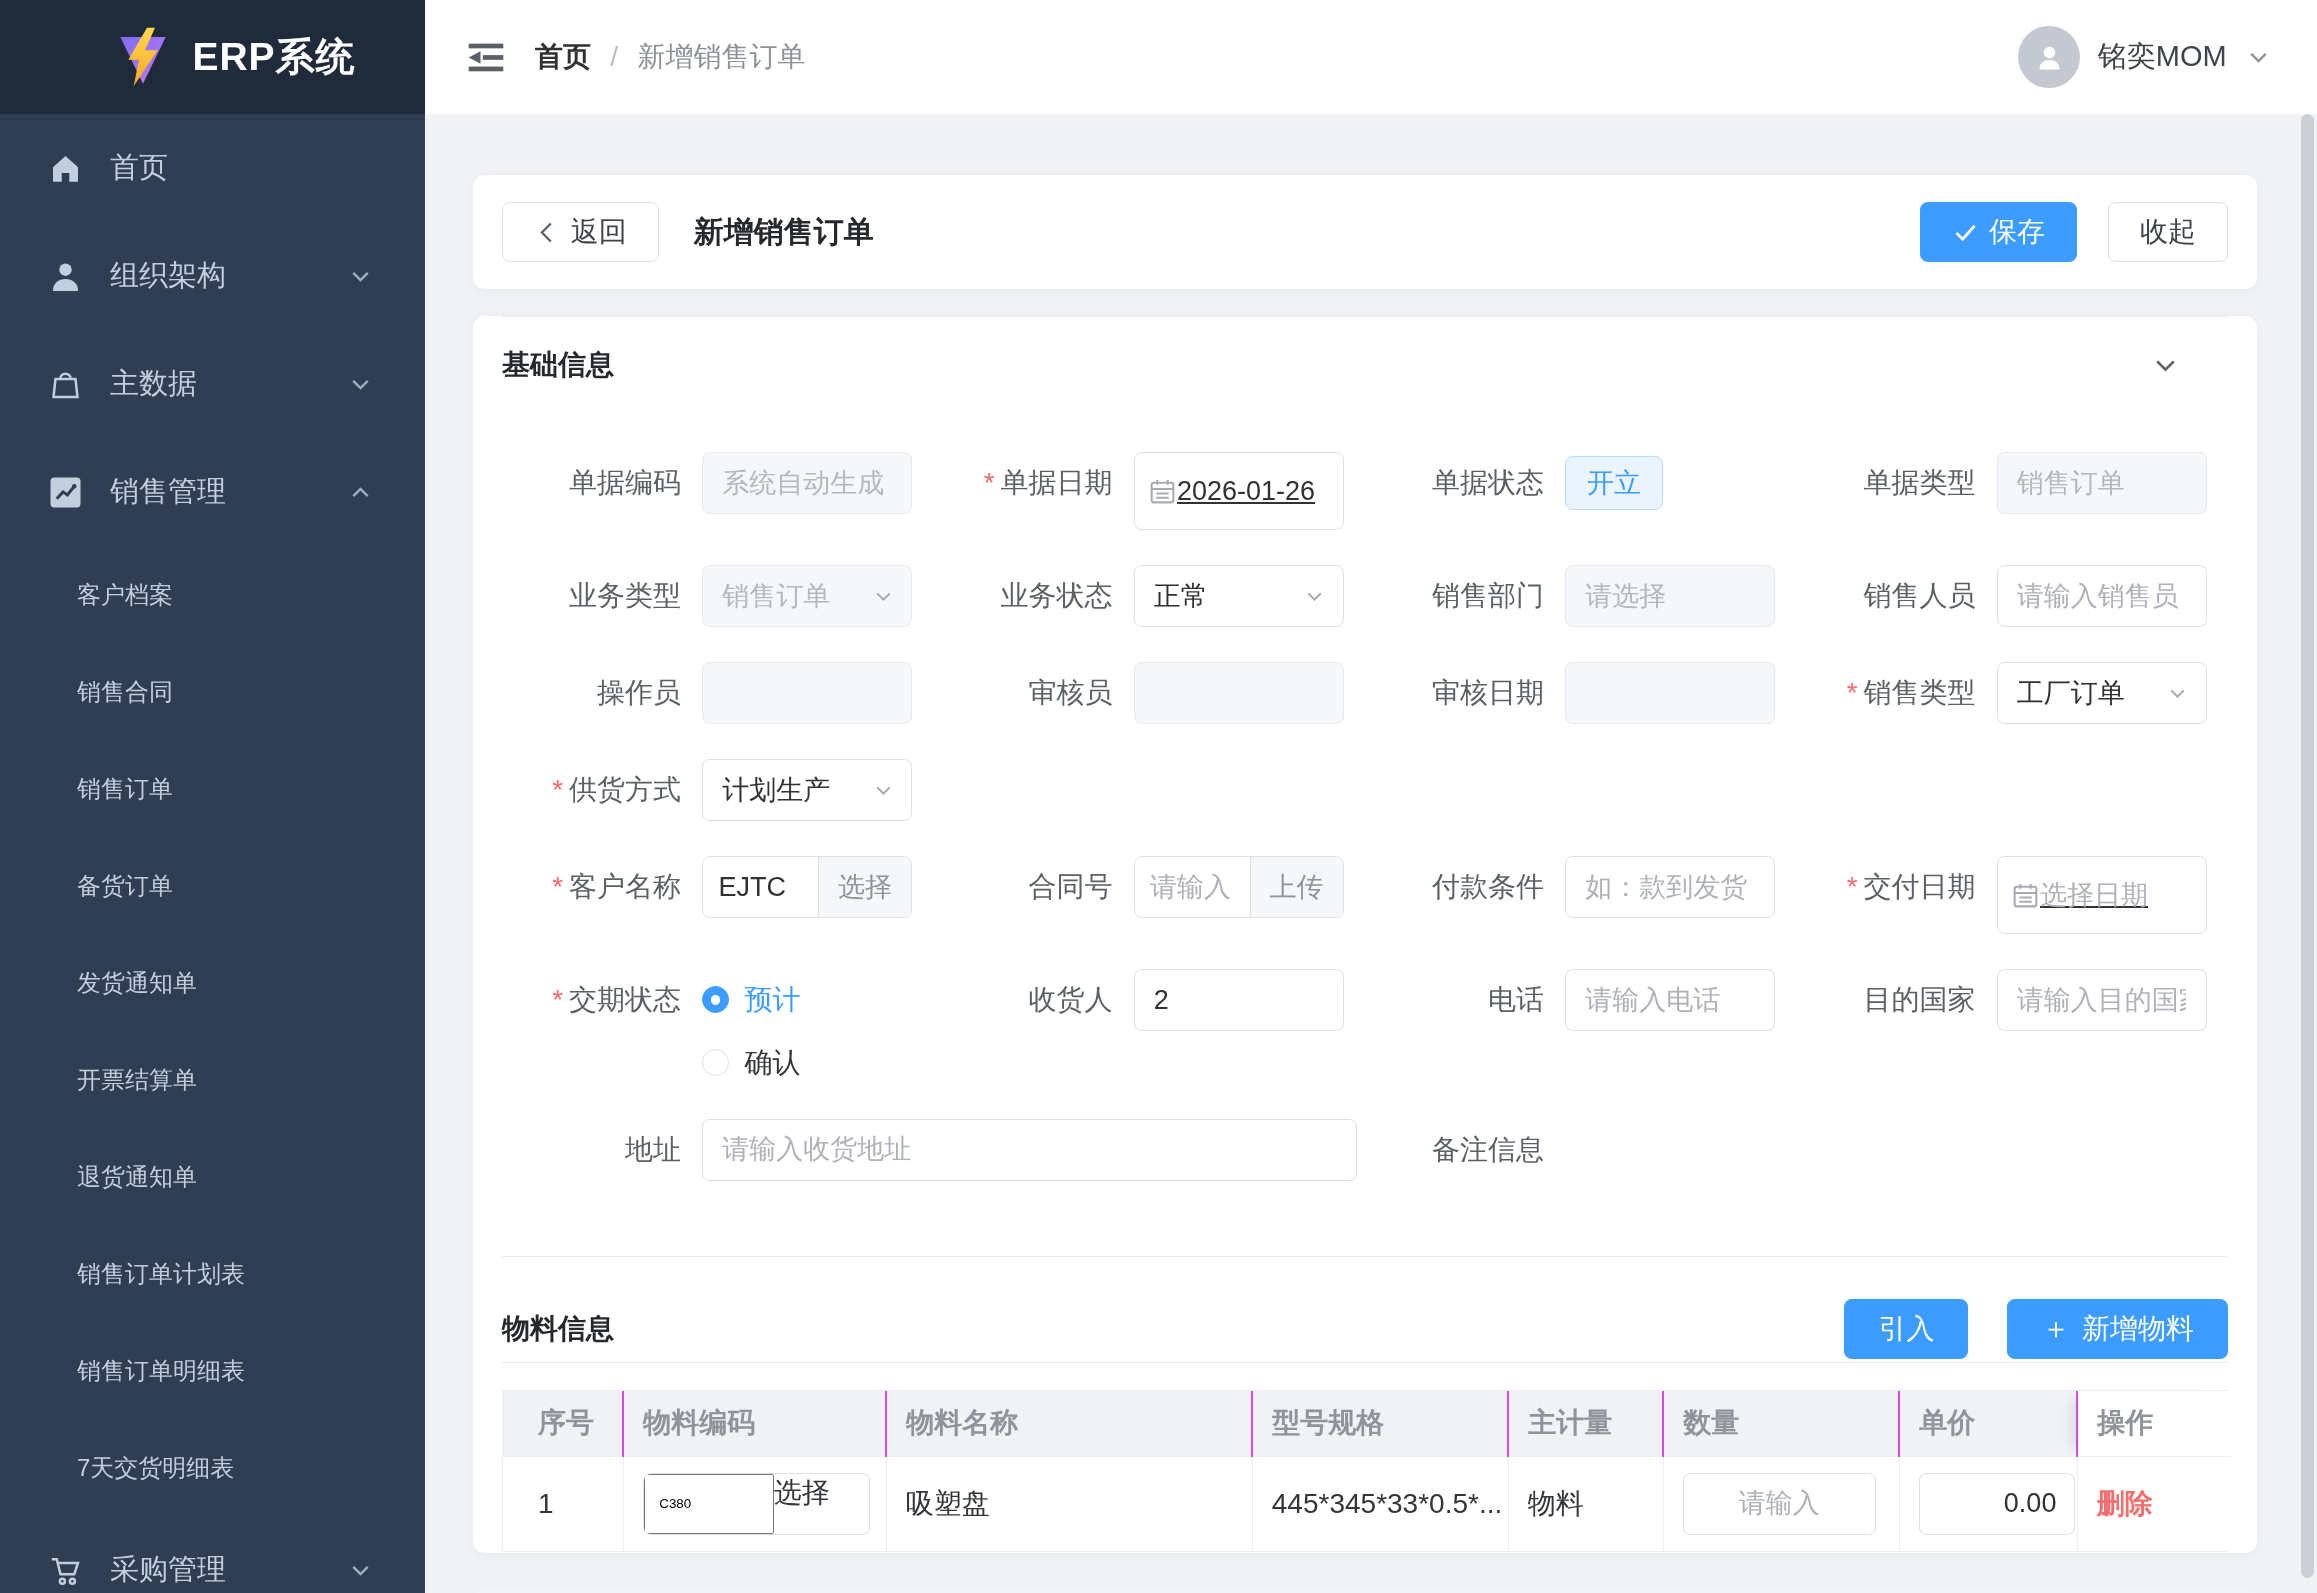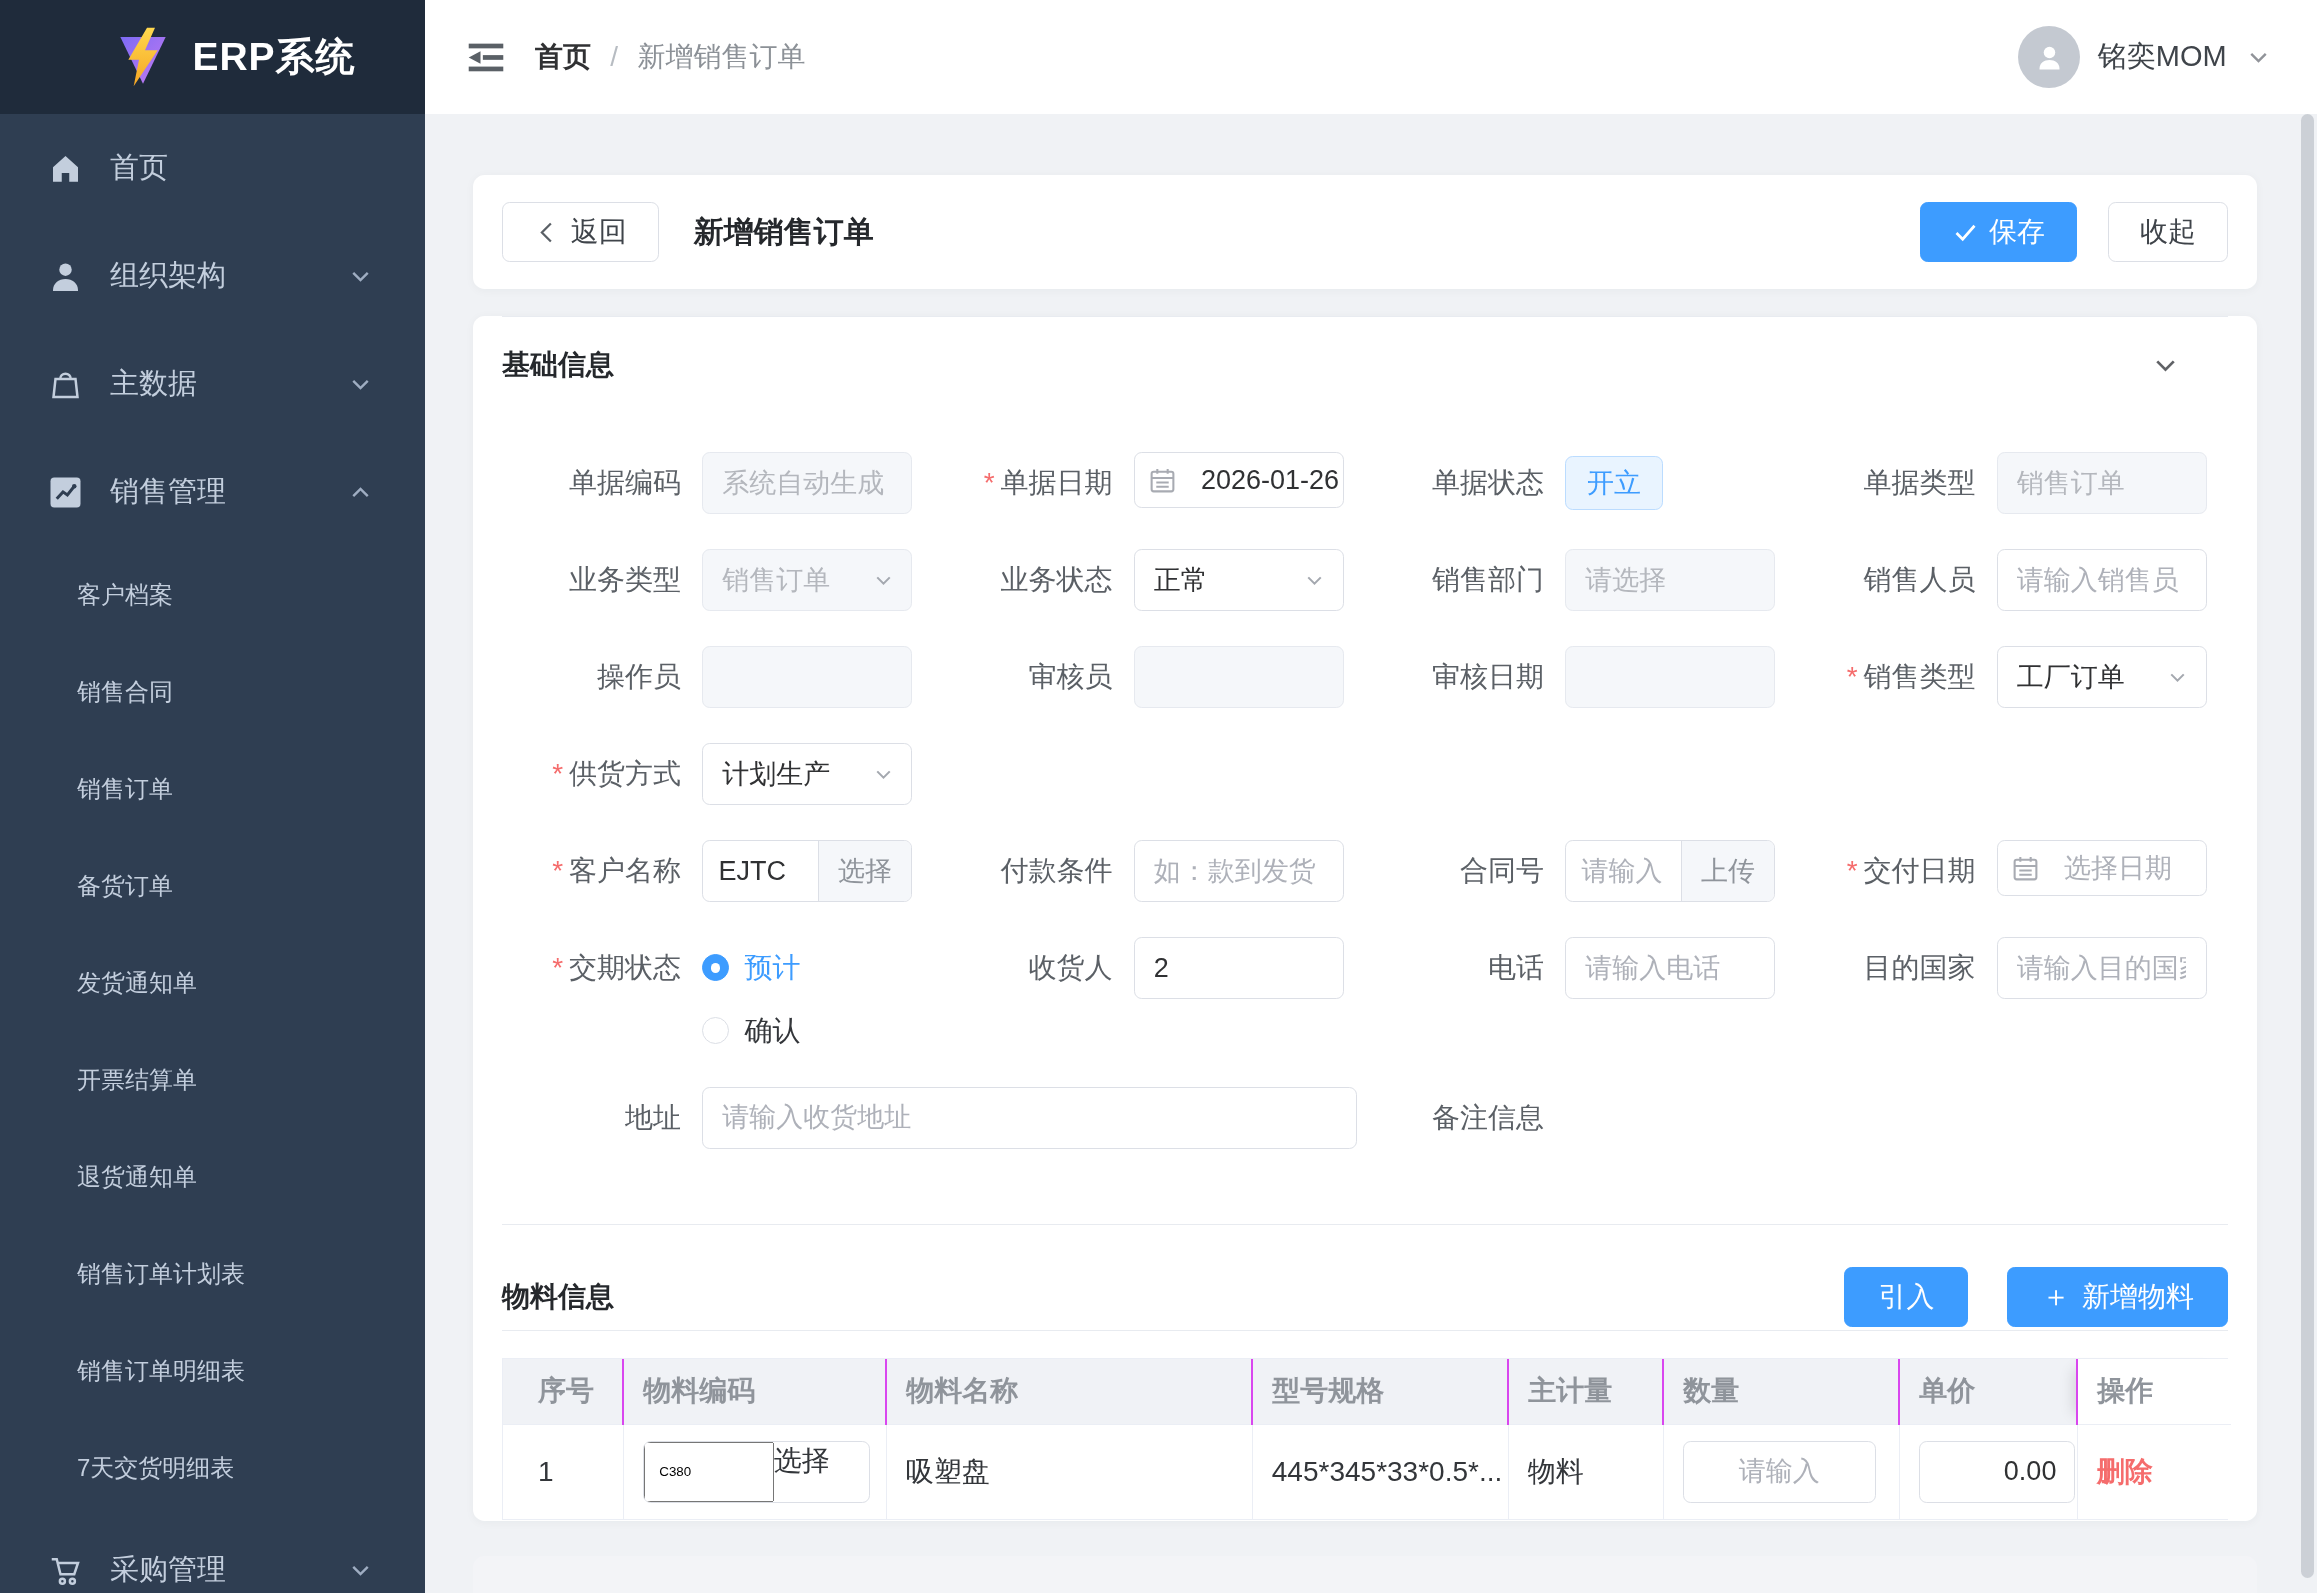--- a/index.html
+++ b/index.html
@@ -58,21 +58,21 @@
   .inp::placeholder { color:#aeb1b9; }
   .inp.dis { background:#f5f7fa; border-color:#e6e9ef; color:#b4b7bd; }
   .inp.dis::placeholder { color:#b4b7bd; }
   .inp.wide { width:655px; }
   .inp.wide2 { width:647px; }
   .sel { width:210px; height:62px; border:1px solid #dcdfe6; border-radius:7.7px; background:#fff; display:flex; align-items:center; padding:0 15.4px 0 19.3px; cursor:pointer; }
   .sel .sel-val { flex:1; font-size:27px; color:#303133; white-space:nowrap; overflow:hidden; }
   .sel.dis { background:#f5f7fa; border-color:#e6e9ef; cursor:not-allowed; }
   .sel.dis .sel-val { color:#b4b7bd; }
   .sel .chev { width:25px; height:25px; color:#a4a8af; flex:0 0 25px; }
-  .datebox { width:210px; height:56px; border:1px solid #dcdfe6; border-radius:7.7px; background:#fff; display:flex; align-items:center; padding:0 13.5px; gap:24px; overflow:hidden; cursor:pointer; }
+  .datebox { width:210px; height:78px; border:1px solid #dcdfe6; border-radius:7.7px; background:#fff; display:flex; align-items:center; padding:0 13.5px; gap:0; overflow:hidden; cursor:pointer;text-decoration:underline; }
   .datebox .cal { width:29px; height:29px; color:#a8abb2; flex:0 0 29px; }
   .datebox .dval { font-size:27px; color:#303133; white-space:nowrap; }
   .datebox .dval.ph { color:#aeb1b9; }
   .badge { height:54px; padding:0 21px; border-radius:7.7px; background:#e9f4ff; border:1px solid #bbdcff; color:#3d9cff; font-size:27px; display:inline-flex; align-items:center; margin-top:3.9px; }
   .igroup { width:210px; height:62px; border:1px solid #dcdfe6; border-radius:7.7px; background:#fff; display:flex; overflow:hidden; }
   .igroup .ig-inp { flex:1; min-width:0; border:none; outline:none; font-size:27px; color:#303133; padding:0 15.4px; font-family:inherit; background:transparent; }
   .igroup .ig-inp::placeholder { color:#aeb1b9; }
   .igroup .ig-append { width:93px; background:#f5f7fa; border-left:1px solid #dcdfe6; display:flex; align-items:center; justify-content:center; color:#8f949b; font-size:27px; cursor:pointer; }
   .radio-col { display:flex; flex-direction:column; gap:21px; padding-top:9.7px; }
   .radio { display:flex; align-items:center; gap:15.4px; cursor:pointer; height:42px;text-align:right; }
@@ -408,33 +408,33 @@
               <span>客户名称</span>
             </span>
           <div class="igroup ctrl">
             <input class="ig-inp" value="EJTC" style="">
             <span class="ig-append">选择</span>
           </div>
         </div>
         <div class="fcell">
           <span class="flabel">
               <em class="req"></em>
-              <span>付款条件</span>
-            </span>
-          <input class="inp ctrl" placeholder="如：款到发货" style="">
-        </div>
-        <div class="fcell">
-          <span class="flabel">
-              <em class="req"></em>
               <span>合同号</span>
             </span>
           <div class="igroup ctrl">
             <input class="ig-inp" placeholder="请输入" style="">
             <span class="ig-append">上传</span>
           </div>
+        </div>
+        <div class="fcell">
+          <span class="flabel">
+              <em class="req"></em>
+              <span>付款条件</span>
+            </span>
+          <input class="inp ctrl" placeholder="如：款到发货" style="">
         </div>
         <div class="fcell">
           <span class="flabel">
               <em class="req">*</em>
               <span>交付日期</span>
             </span>
           <div class="datebox ctrl">
             <svg class="cal" viewBox="0 0 28 28">
                 <rect x="3.5" y="5.5" width="21" height="19" rx="2" fill="none" stroke="currentColor" stroke-width="2"></rect>
                 <line x1="3.5" y1="11.5" x2="24.5" y2="11.5" stroke="currentColor" stroke-width="2"></line>

